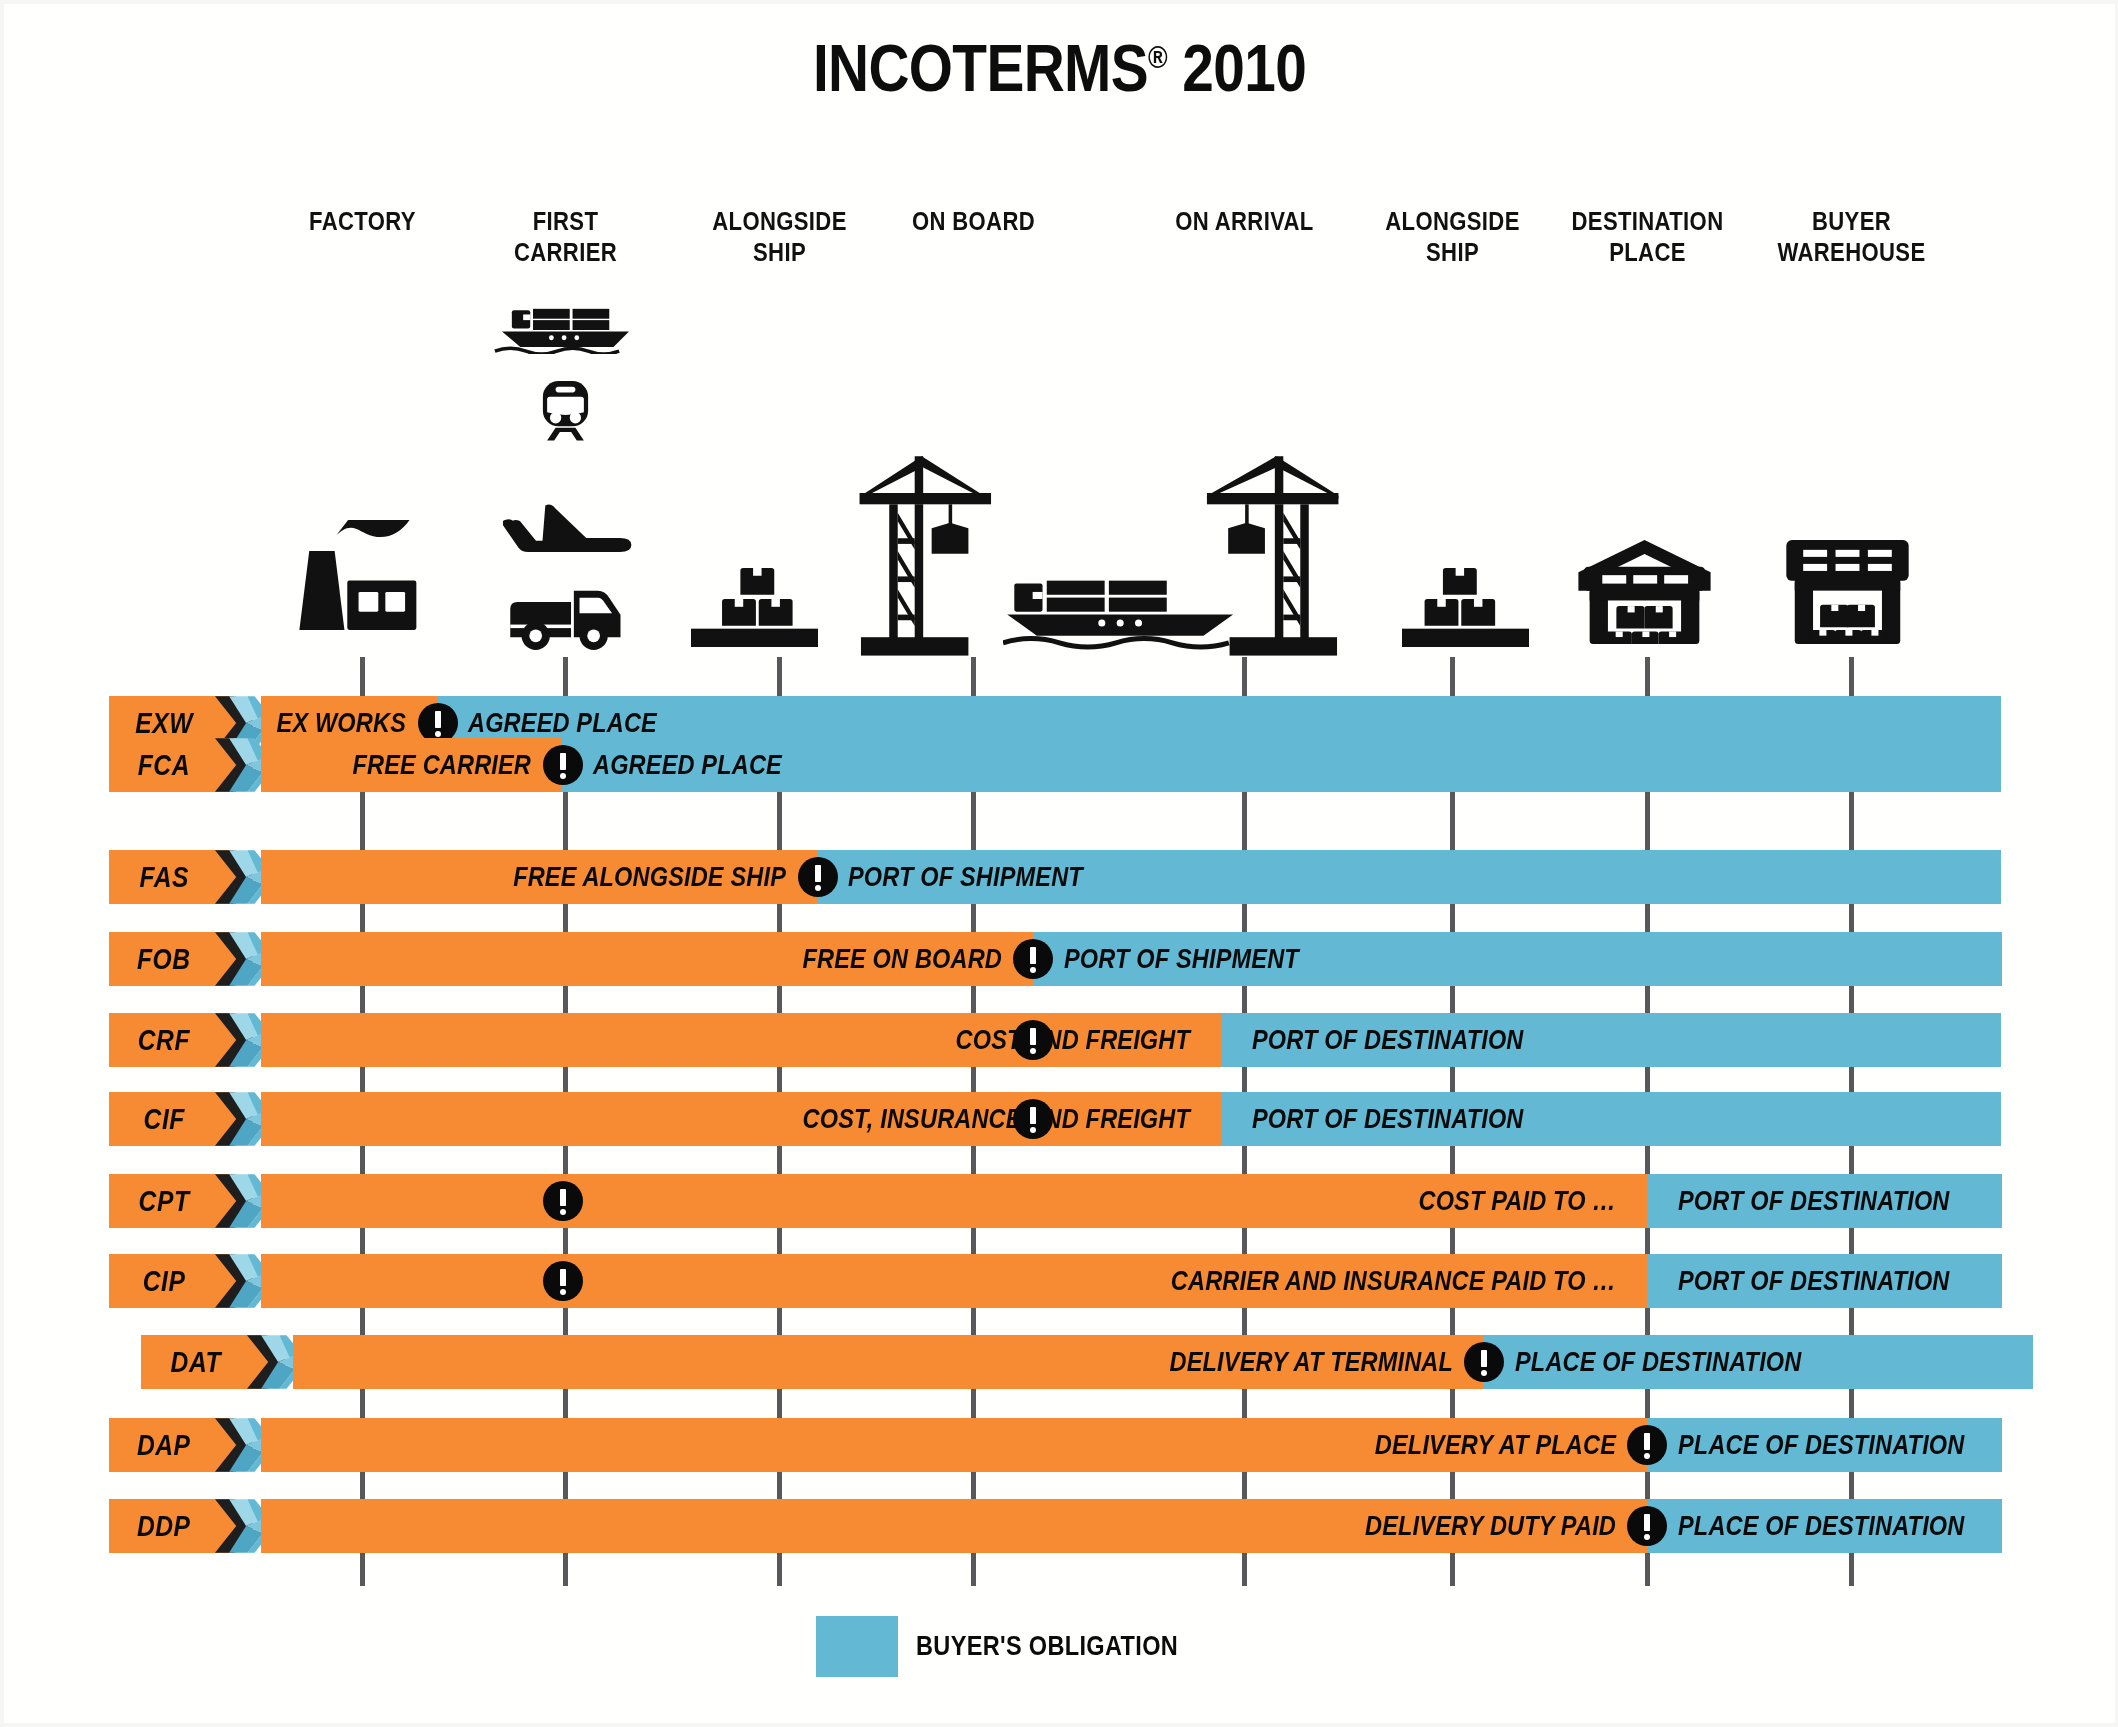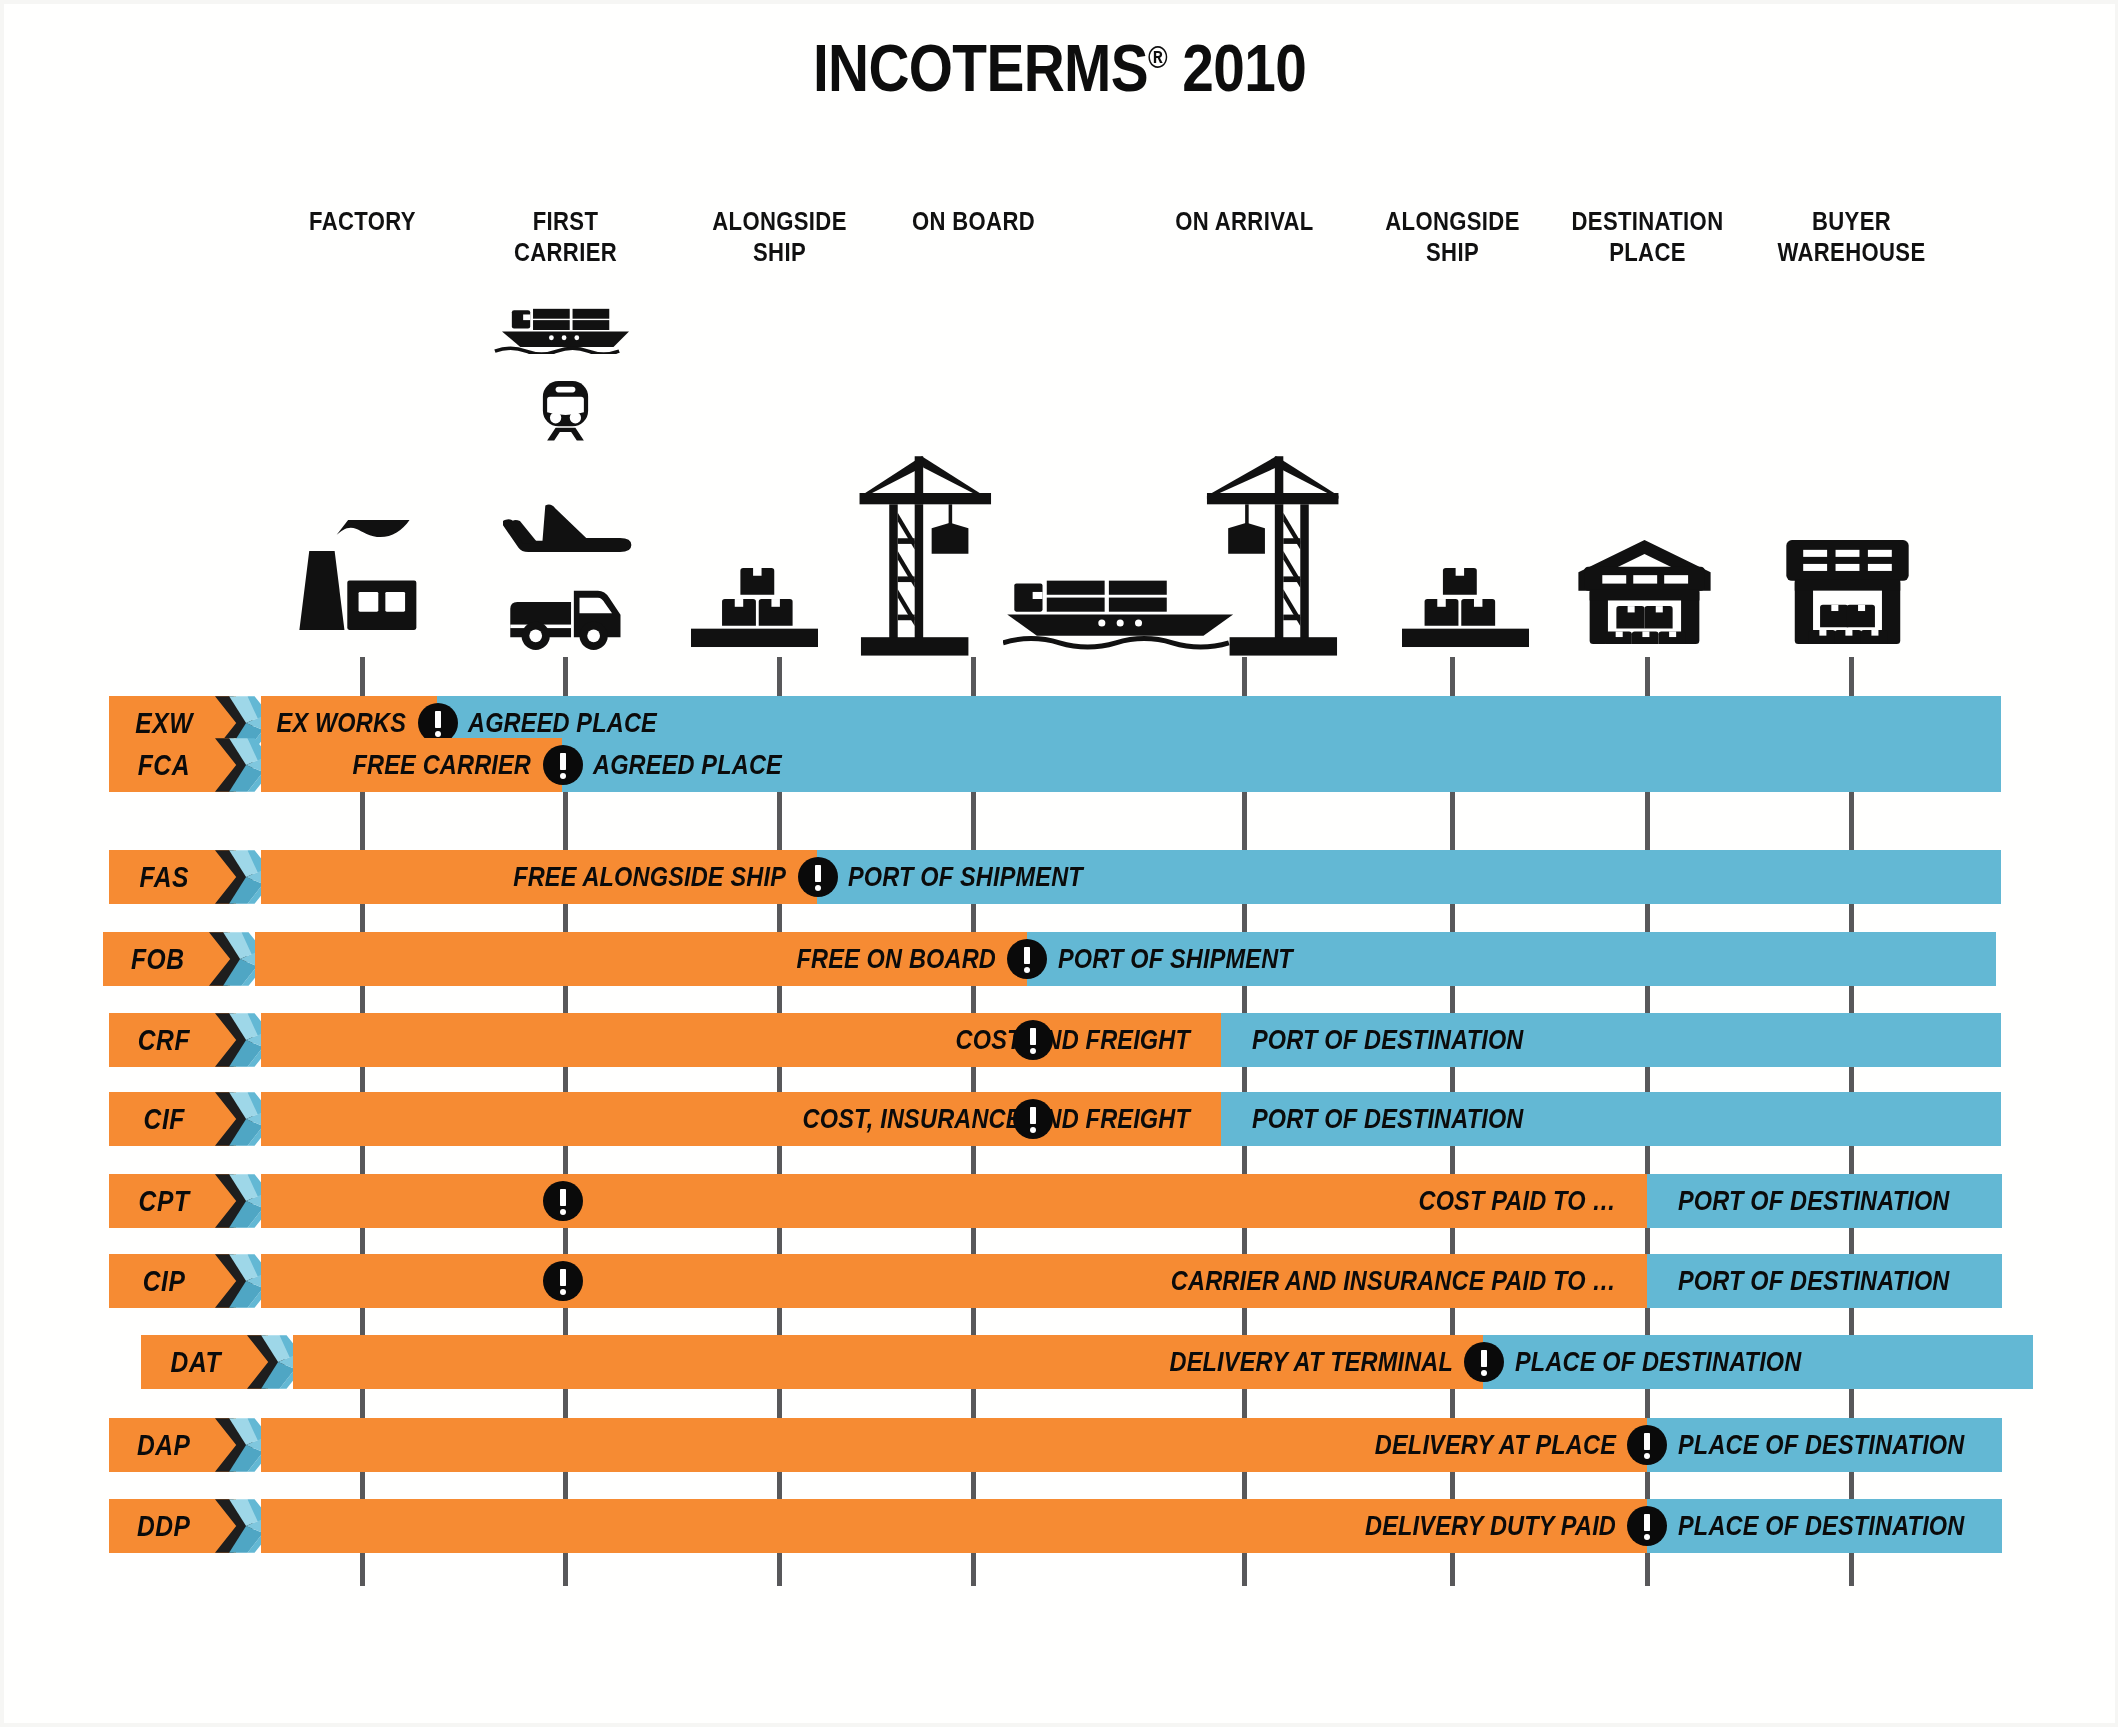--- a/index.html
+++ b/index.html
@@ -429,21 +429,21 @@
           <path fill="#4fa6c4" d="M20 76 h26 l22 -28 l-24 -10z"></path>
           <path fill="#7fc7de" d="M44 38 l24 -10 l0 20z"></path>
         </svg>
       </div>
       <div class="bar" style="left: 152px; width: 556px;"></div>
       <div class="bar-blue" style="left: 708px; width: 1184px;"></div>
       <div class="seg-text r" style="left: 152px; width: 525px;">FREE ALONGSIDE SHIP</div>
       <div class="seg-text l" style="left: 739px; width: 1153px;">PORT OF SHIPMENT</div>
       <div class="risk" style="left: 689px;"></div>
     </div>
-    <div class="row" style="left: 103px; top: 932px; width: 1648px;">
+    <div class="row" style="left: 109px; top: 932px; width: 1648px;">
       <div class="tag">
         <div class="tag-label">FOB</div>
       </div>
       <div class="chev">
         <svg width="65" height="54" viewBox="0 0 92 76">
           <path fill="#1e1e1e" d="M0 0 h26 l30 38 l-30 38 h-26 l30 -38z"></path>
           <path fill="#9ed7e8" d="M20 0 h26 l22 28 l-24 10z"></path>
           <path fill="#63b8d4" d="M46 0 h10 l30 38 l-30 38 h-10 l22 -28 z"></path>
           <path fill="#4fa6c4" d="M20 76 h26 l22 -28 l-24 -10z"></path>
           <path fill="#7fc7de" d="M44 38 l24 -10 l0 20z"></path>
@@ -584,14 +584,18 @@
       </div>
       <div class="bar" style="left: 152px; width: 1386px;"></div>
       <div class="bar-blue" style="left: 1538px; width: 355px;"></div>
       <div class="seg-text r" style="left: 152px; width: 1355px;">DELIVERY DUTY PAID</div>
       <div class="seg-text l" style="left: 1569px; width: 323px;">PLACE OF DESTINATION</div>
       <div class="risk" style="left: 1518px;"></div>
     </div>
   </div>
 
 <div class="legend">
+  <div class="legend-item" style="left:816px;top:5.6px;">
+    <div class="sw blue"></div>
+    <div class="legend-label">BUYER'S OBLIGATION</div>
+  </div>
 </div>
 
 
 </body></html>

